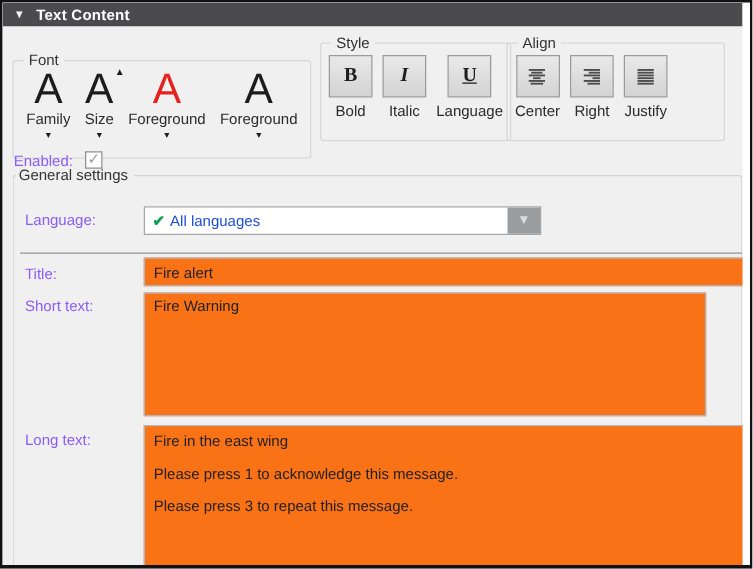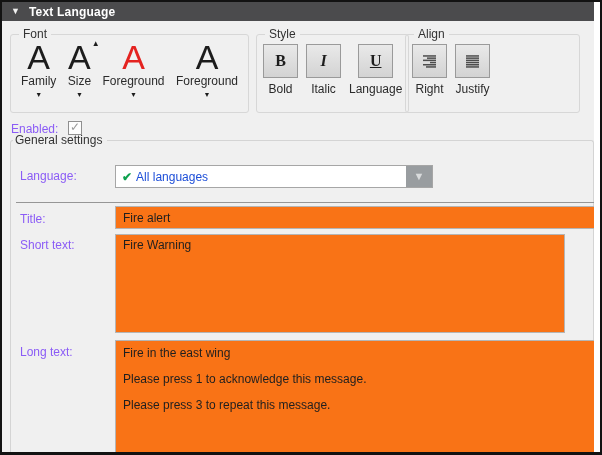--- a/index.html
+++ b/index.html
@@ -35,21 +35,21 @@
   .collapse-tri { font-size: 9px; margin-left: 9px; line-height: 1; color:#f2f2f2; }
   .header-title { font-weight: 700; font-size: 12px; margin-left: 9px; letter-spacing: .2px; }
 
   
   fieldset.grp {
     position: absolute; margin: 0; padding: 0 6px;
     border: 1px solid #d7d7d7; border-radius: 3px;
     background: transparent;
   }
   fieldset.grp legend { font-size: 12px; color: #333; padding: 0 4px; margin-left: 2px; }
-  .font-grp  { left: 8px;  top: 25px; width: 239px; height: 86px; }
+  .font-grp  { left: 8px;  top: 39px; width: 239px; height: 86px; }
   .style-grp { left: 254px; top: 25px; width: 143px; height: 86px; }
   .align-grp { left: 403px; top: 25px; width: 175px; height: 86px; }
 
   
   .font-items { display: flex; justify-content: space-between; padding: 0 4px; }
   .font-item { display: flex; flex-direction: column; align-items: center; cursor: pointer; }
   .bigA {
     font-size: 34px; line-height: 33px; font-weight: 300; color: #1c1c1c;
     position: relative;
   }
@@ -149,21 +149,21 @@
   }
 </style>
 </head>
 <body>
 
 <div class="frame">
   <div class="panel">
 
     <div class="header">
       <span class="collapse-tri">▼</span>
-      <span class="header-title">Text Language</span>
+      <span class="header-title">Text Content</span>
     </div>
 
     <fieldset class="grp font-grp">
       <legend>Font</legend>
       <div class="font-items">
         <div class="font-item">
           <span class="bigA">A</span>
           <span class="fi-label">Family</span>
           <span class="drop-arrow">▼</span>
         </div>
@@ -205,20 +205,33 @@
             <span class="glyph-serif glyph-u">U</span>
           </div>
           <span class="sq-label">Language</span>
         </div>
       </div>
     </fieldset>
 
     <fieldset class="grp align-grp">
       <legend>Align</legend>
       <div class="sq-row">
+        <div class="sq-item">
+          <div class="sq-btn">
+            <svg class="align-svg" width="16" height="15" viewBox="0 0 16 15" fill="#4d4d4d">
+              <rect x="1" y="1.2" width="13" height="1.5"></rect>
+                <rect x="3" y="3.4" width="9" height="1.5"></rect>
+              <rect x="1" y="5.6" width="13" height="1.5"></rect>
+                <rect x="4.5" y="7.8" width="6" height="1.5"></rect>
+              <rect x="1" y="10" width="13" height="1.5"></rect>
+                <rect x="2.5" y="12.2" width="10" height="1.5"></rect>
+            </svg>
+          </div>
+          <span class="sq-label">Center</span>
+        </div>
         <div class="sq-item">
           <div class="sq-btn">
             <svg class="align-svg" width="16" height="15" viewBox="0 0 16 15" fill="#4d4d4d">
               <rect x="1" y="1.2" width="13" height="1.5"></rect>
                 <rect x="5" y="3.4" width="9" height="1.5"></rect>
               <rect x="1" y="5.6" width="13" height="1.5"></rect>
                 <rect x="8" y="7.8" width="6" height="1.5"></rect>
               <rect x="1" y="10" width="13" height="1.5"></rect>
                 <rect x="4" y="12.2" width="10" height="1.5"></rect>
             </svg>

